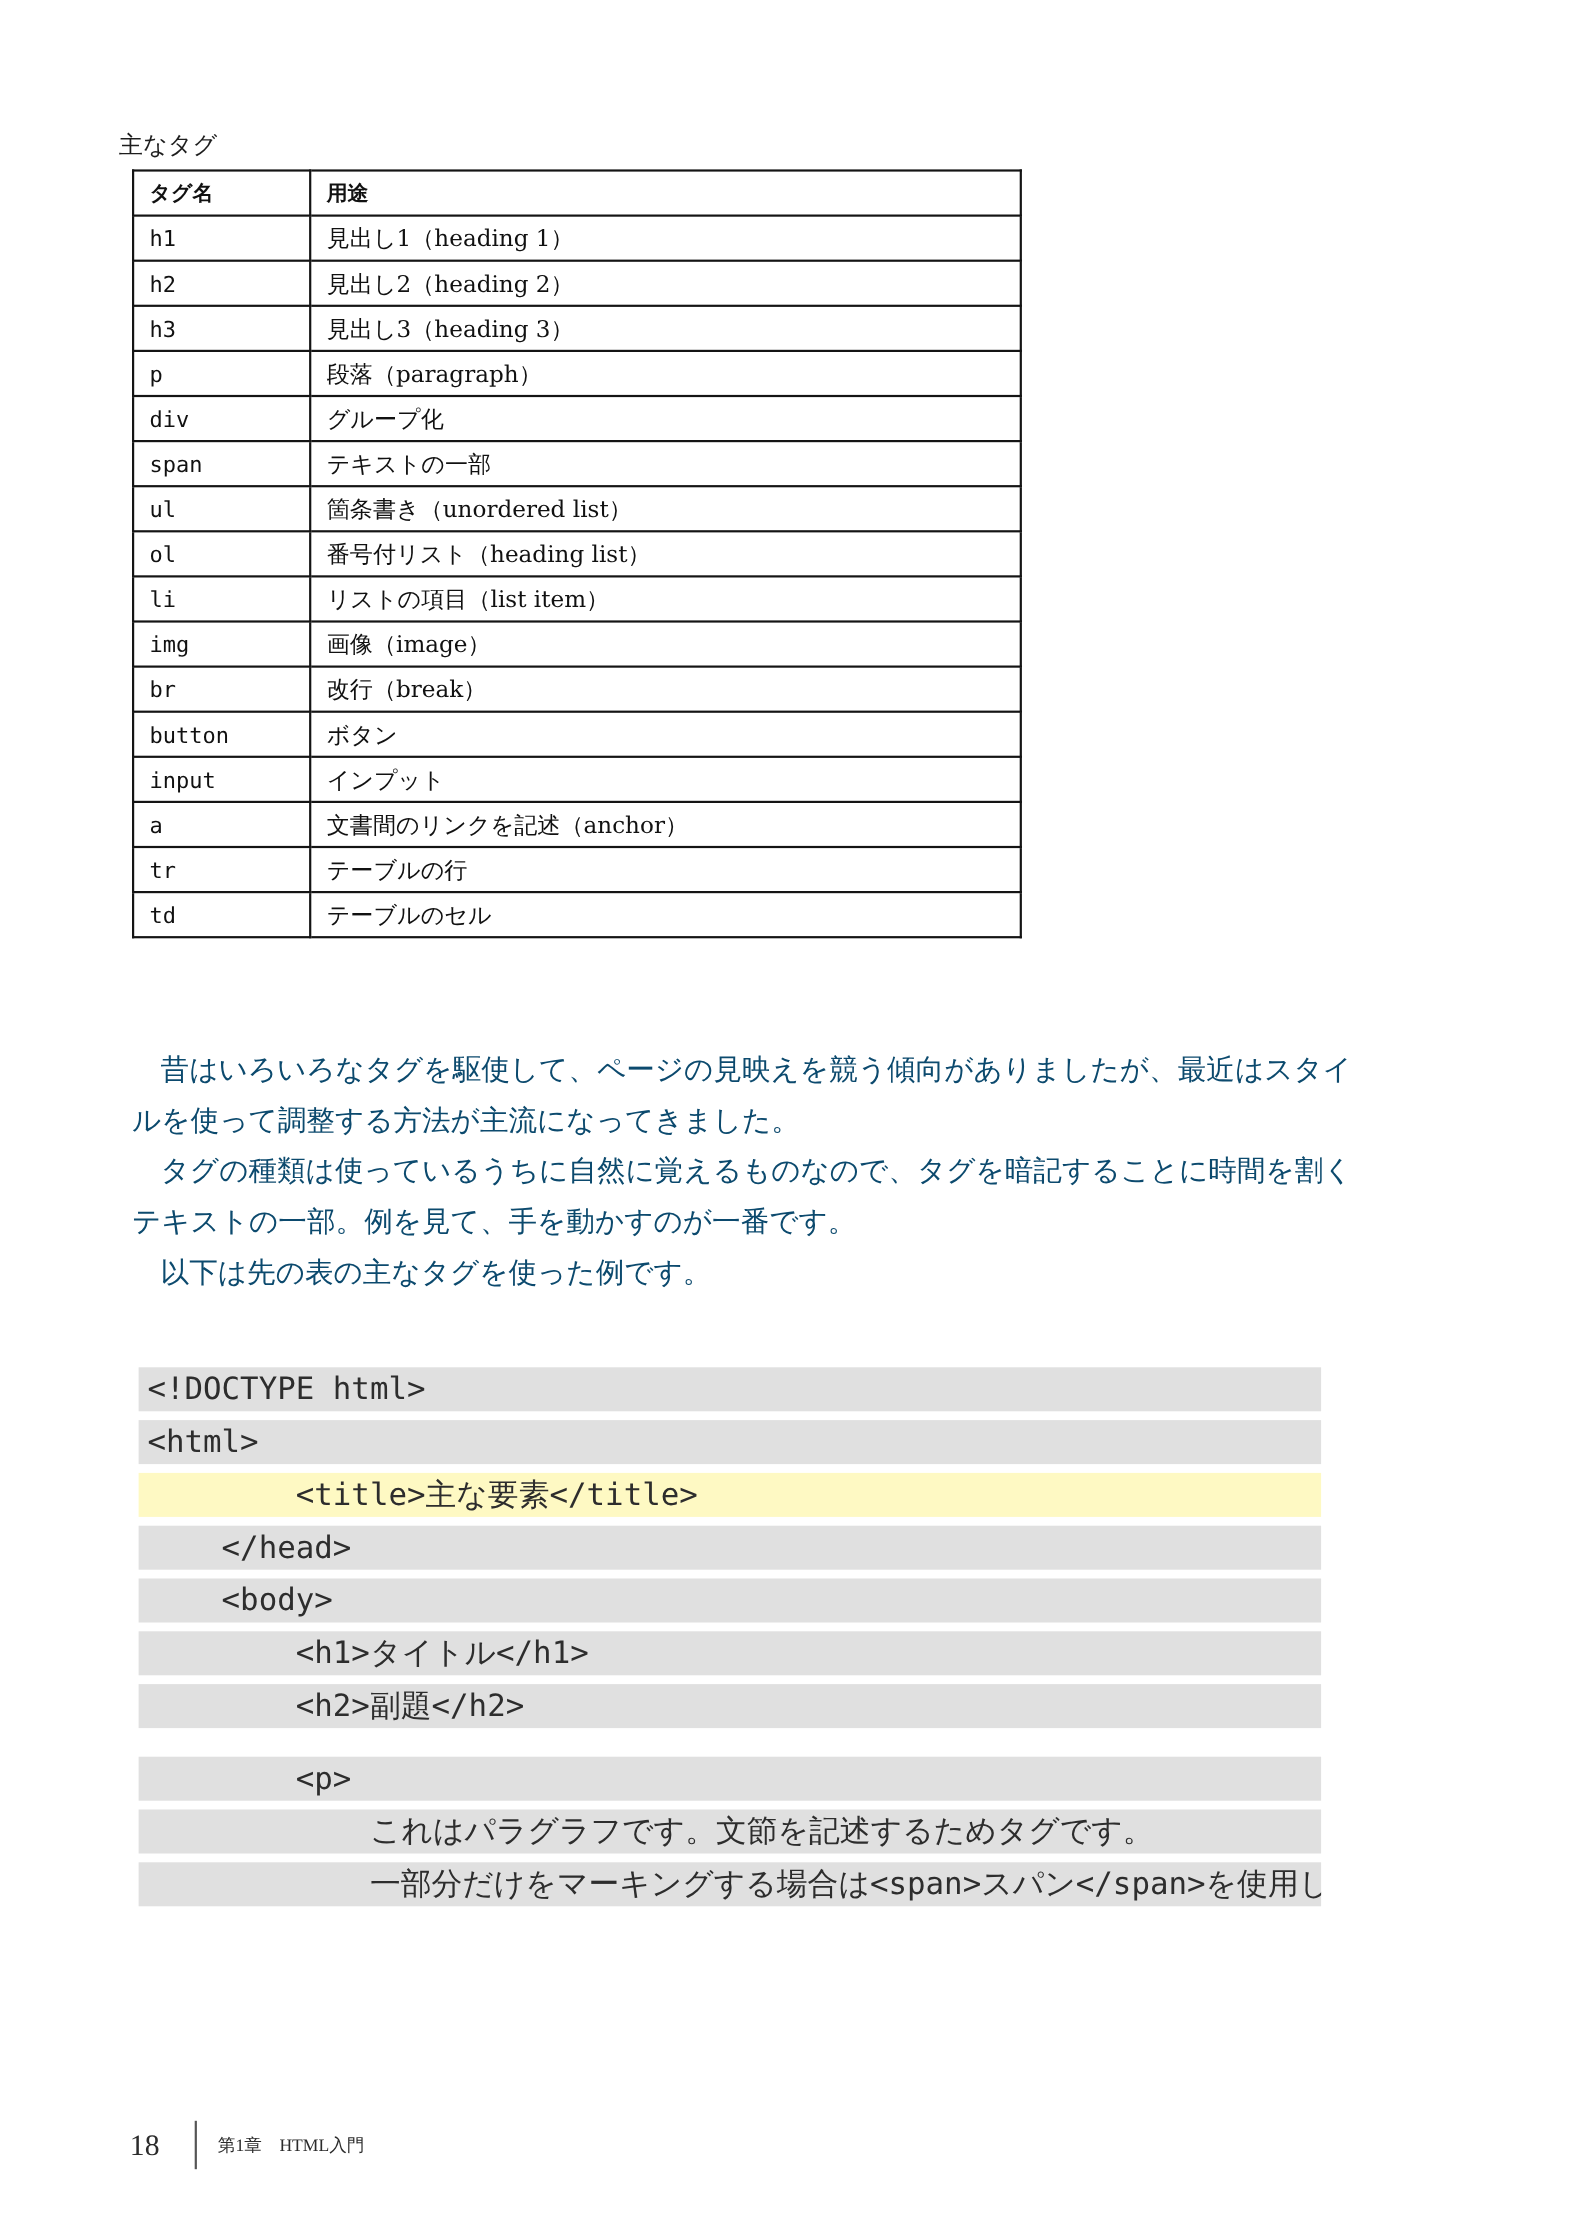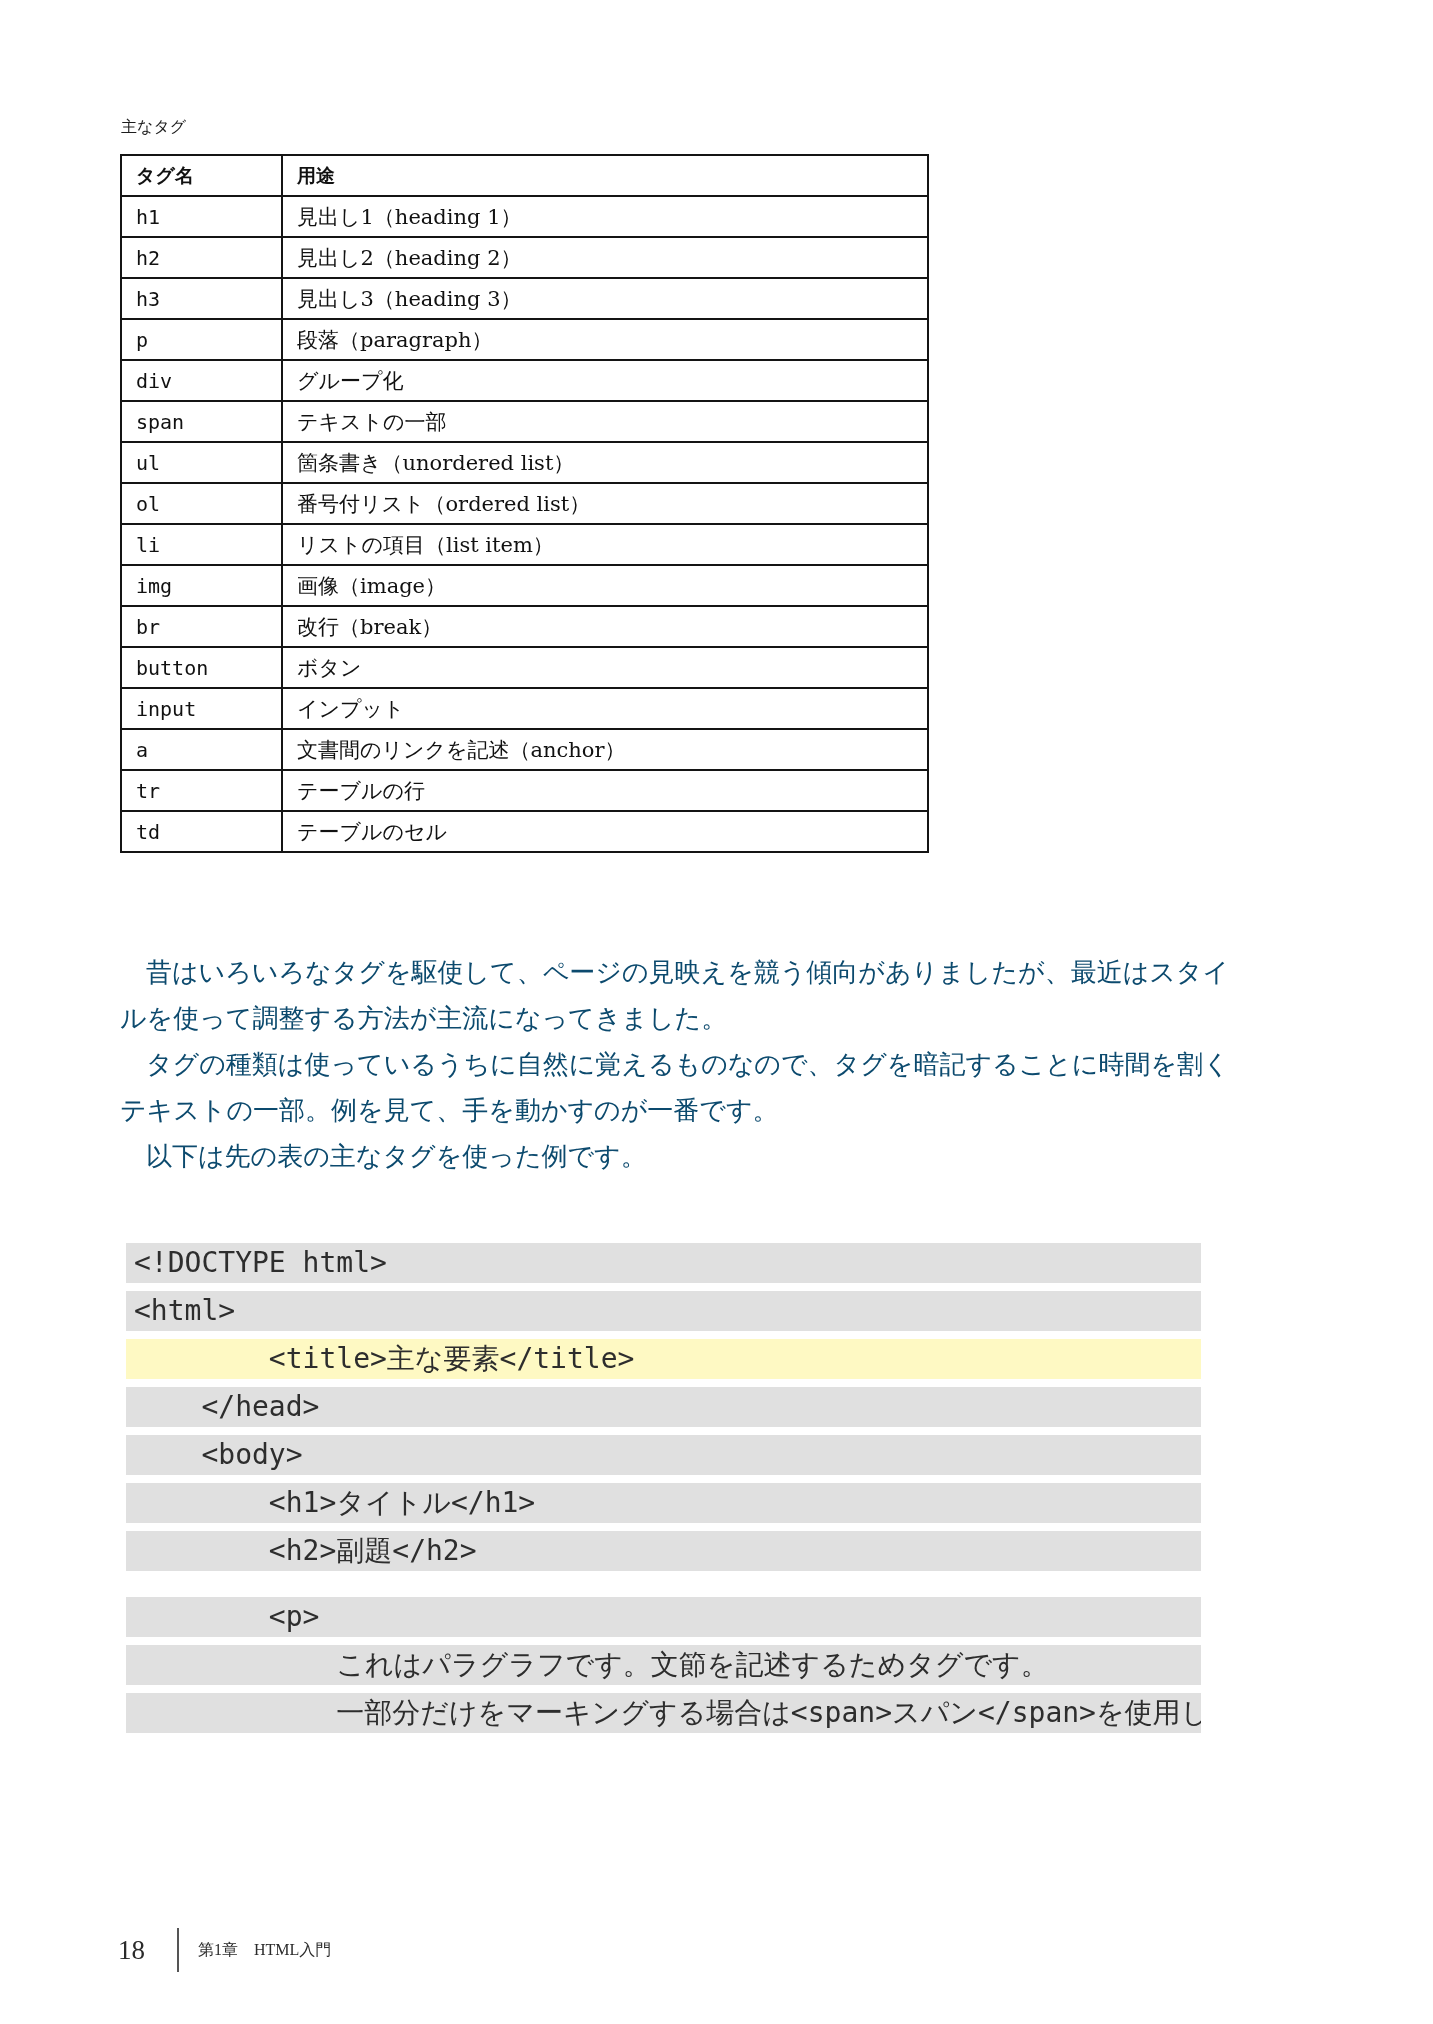--- a/index.html
+++ b/index.html
@@ -9,24 +9,24 @@
     height: 2024px;
     background: #ffffff;
     overflow: hidden;
     font-family: "Liberation Serif", "DejaVu Serif", serif;
     color: #161616;
   }
 
   
   .section-label {
     position: absolute;
-    left: 121px;
+    left: 108px;
     top: 117px;
     font-family: "DejaVu Sans", "Liberation Sans", sans-serif;
-    font-size: 16px;
+    font-size: 22px;
     color: #1d1d1d;
   }
 
   
   .tag-table {
     position: absolute;
     left: 120px;
     top: 154px;
     width: 809px;
     border-collapse: collapse;
@@ -155,21 +155,21 @@
         <tr>
           <td class="tag-name">span</td>
           <td class="tag-usage">テキストの一部</td>
         </tr>
         <tr>
           <td class="tag-name">ul</td>
           <td class="tag-usage">箇条書き（unordered list）</td>
         </tr>
         <tr>
           <td class="tag-name">ol</td>
-          <td class="tag-usage">番号付リスト（ordered list）</td>
+          <td class="tag-usage">番号付リスト（heading list）</td>
         </tr>
         <tr>
           <td class="tag-name">li</td>
           <td class="tag-usage">リストの項目（list item）</td>
         </tr>
         <tr>
           <td class="tag-name">img</td>
           <td class="tag-usage">画像（image）</td>
         </tr>
         <tr>

